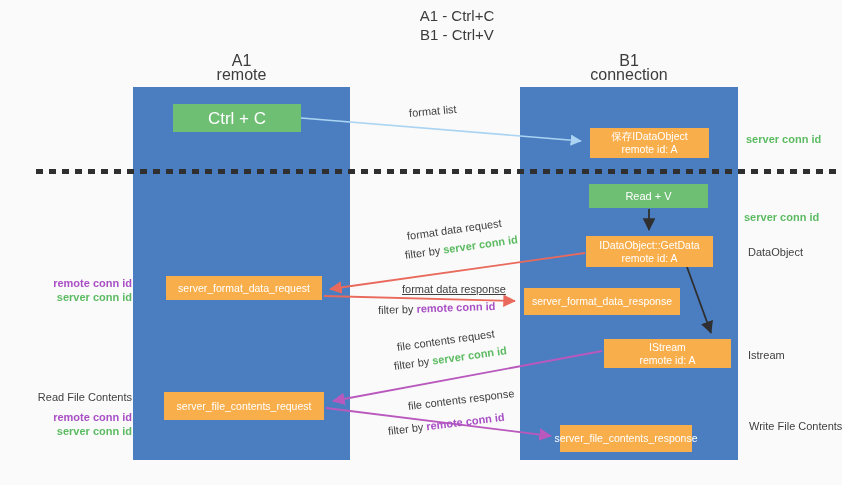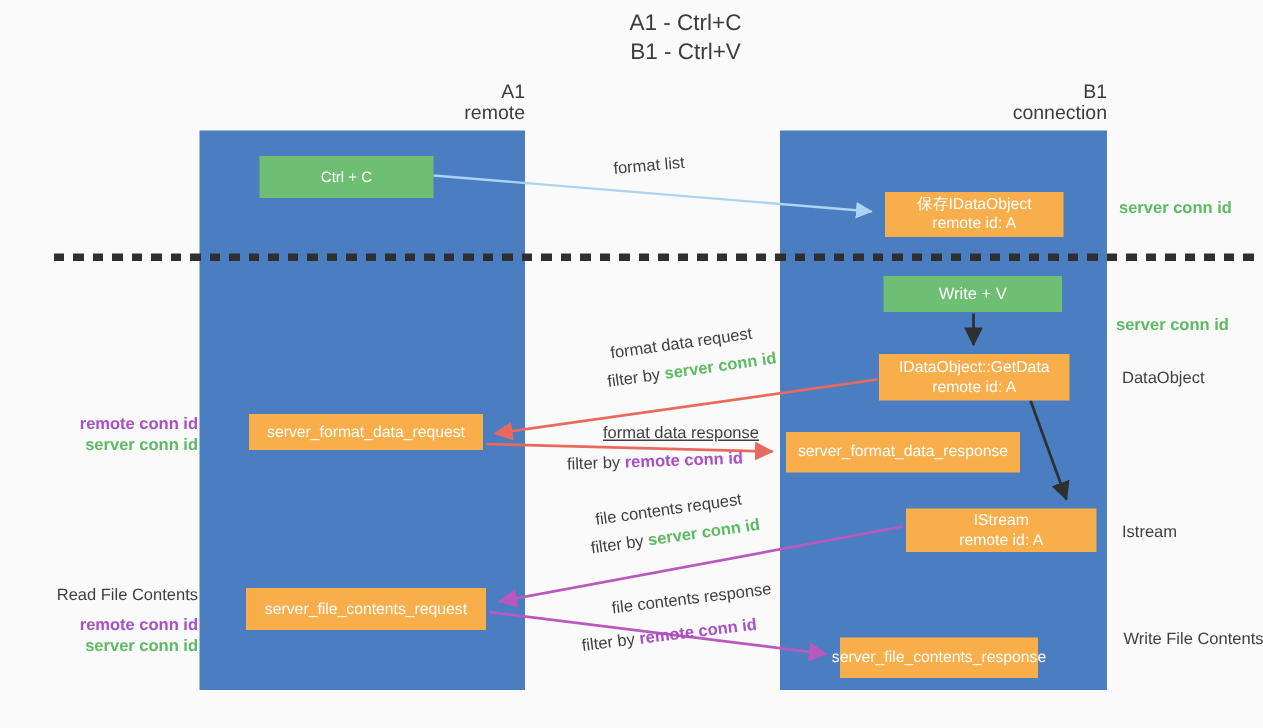--- a/index.html
+++ b/index.html
@@ -7,22 +7,22 @@
   .canvas {
     position:relative; width:842px; height:485px; background:#fafafa; overflow:hidden;
     color:#3f3f3f;
     margin-left:36px;
   }
   .title {
     position:absolute; left:321px; top:6px; width:200px;
     text-align:center; font-size:15px; line-height:19px; color:#3c3c3c;
   }
   .lane-header {
-    position:absolute; top:54px; text-align:right;
-    font-size:13px; line-height:14px; color:#3c3c3c;
+    position:absolute; top:54px; text-align:center;
+    font-size:16px; line-height:14px; color:#3c3c3c;
   }
   .lane {
     position:absolute; top:87px; height:373px; background:#4a7ec1;
   }
   .divider {
     position:absolute; left:0; top:169px; width:842px; height:5px;
     background:repeating-linear-gradient(90deg,#2f2f2f 0 7px, transparent 7px 13px);
   }
   .box {
     position:absolute; display:flex; flex-direction:column;
@@ -89,31 +89,31 @@
     </defs>
     <line x1="253" y1="117" x2="545" y2="141" stroke="#aad4f2" stroke-width="1.6" marker-end="url(#m-blue)"></line>
     <line x1="613" y1="209" x2="613" y2="230" stroke="#2f2f2f" stroke-width="1.8" marker-end="url(#m-black)"></line>
     <line x1="651" y1="267" x2="675" y2="333" stroke="#2f2f2f" stroke-width="1.8" marker-end="url(#m-black)"></line>
     <line x1="549" y1="253" x2="294" y2="289" stroke="#e96a5c" stroke-width="1.8" marker-end="url(#m-red)"></line>
     <line x1="288" y1="296" x2="479" y2="301" stroke="#e96a5c" stroke-width="1.8" marker-end="url(#m-red)"></line>
     <line x1="566" y1="351" x2="297" y2="401" stroke="#b959be" stroke-width="1.8" marker-end="url(#m-purple)"></line>
     <line x1="290" y1="408" x2="515" y2="436" stroke="#b959be" stroke-width="1.8" marker-end="url(#m-purple)"></line>
   </svg>
 
-  <div class="box green" style="left:137px;top:104px;width:116px;height:28px;font-size:10px;">
+  <div class="box green" style="left:137px;top:104px;width:128px;height:28px;font-size:17px;">
     <div>Ctrl + C</div>
   </div>
 
   <div class="box orange" style="left:554px;top:128px;width:119px;height:30px;text-align:right;">
     <div>保存IDataObject</div>
     <div>remote id: A</div>
   </div>
 
   <div class="box green" style="left:553px;top:184px;width:119px;height:24px;font-size:11px;">
-    <div>Write + V</div>
+    <div>Read + V</div>
   </div>
 
   <div class="box orange" style="left:550px;top:236px;width:127px;height:31px;">
     <div>IDataObject::GetData</div>
     <div>remote id: A</div>
   </div>
 
   <div class="box orange" style="left:130px;top:276px;width:156px;height:24px;">
     <div>server_format_data_request</div>
   </div>

